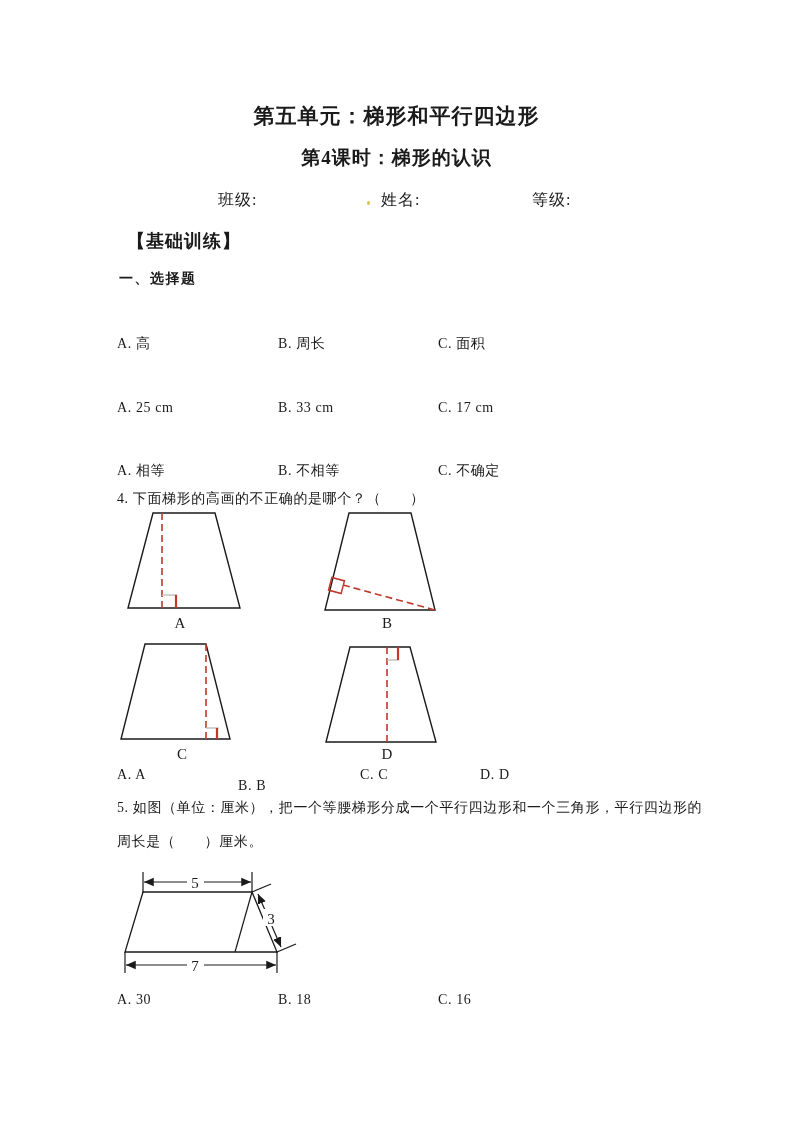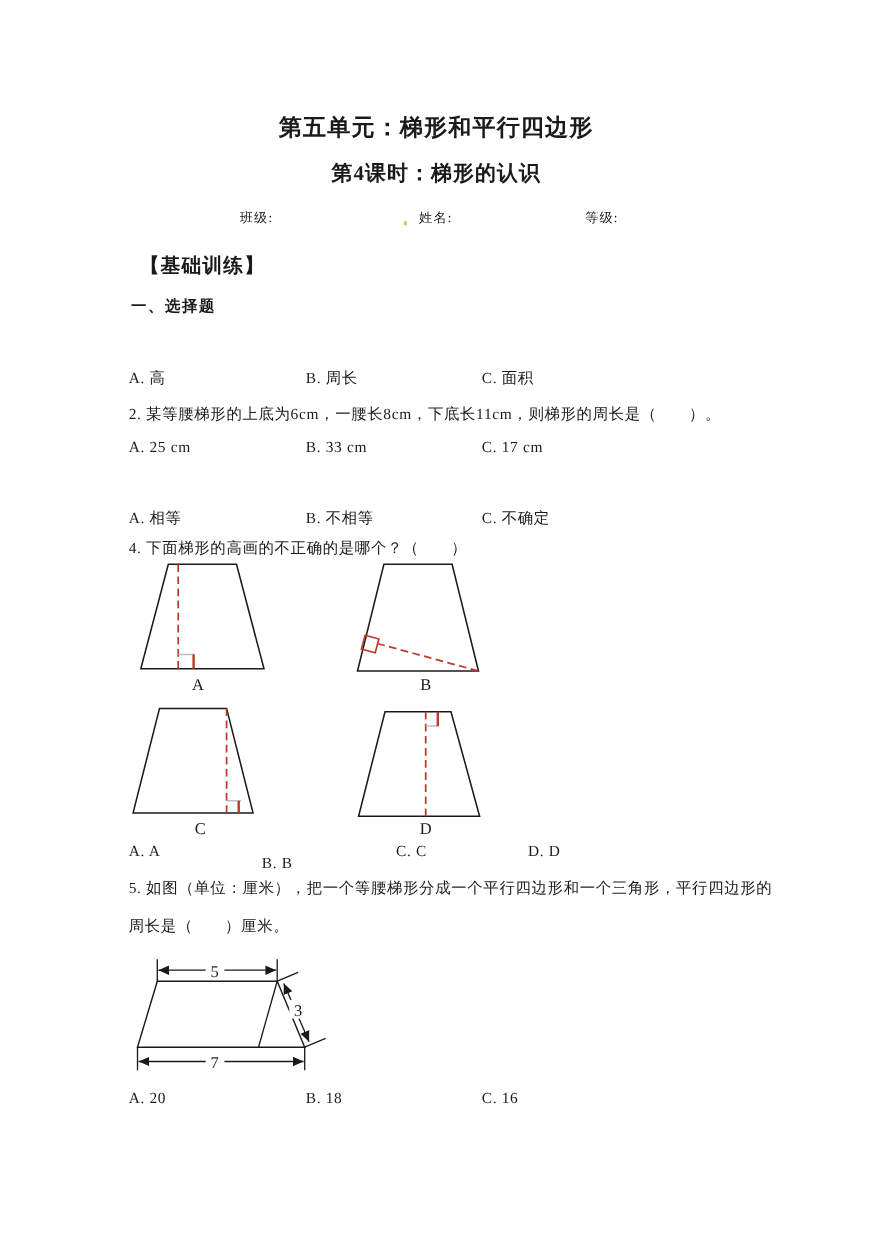--- a/index.html
+++ b/index.html
@@ -4,21 +4,21 @@
 <style>
   html,body{margin:0;padding:0;background:#fff;}
   .page{
     position:relative;width:793px;height:1056px;background:#ffffff;
     font-family:"Liberation Serif","DejaVu Serif",serif;color:#1a1a1a;
     overflow:hidden;
   }
   .abs{position:absolute;white-space:pre;}
   .title1{width:793px;text-align:center;font-size:21px;font-weight:bold;letter-spacing:1px;}
   .title2{width:793px;text-align:center;font-size:19px;font-weight:bold;letter-spacing:1px;}
-  .meta{font-size:12px;letter-spacing:1px;}
+  .meta{font-size:16px;letter-spacing:1px;}
   .sec1{font-size:18px;font-weight:bold;letter-spacing:1px;}
   .sec2{font-size:14px;font-weight:bold;letter-spacing:1.5px;}
   .q{font-size:14px;letter-spacing:0.6px;}
   .opt{position:absolute;font-size:14px;letter-spacing:0.6px;white-space:pre;}
   .figlabel{position:absolute;font-size:15px;width:24px;text-align:center;}
   .dot{position:absolute;width:3px;height:4px;background:#d8c24e;border-radius:50%;}
   svg{position:absolute;overflow:visible;}
   svg text{font-family:"Liberation Serif","DejaVu Serif",serif;font-size:15px;fill:#1a1a1a;}
   .outline{fill:none;stroke:#1a1a1a;stroke-width:1.4;}
   .hline{stroke:#c0392b;stroke-width:1.6;stroke-dasharray:7 4;fill:none;}
@@ -41,21 +41,20 @@
 
   <div class="abs sec1" style="top:229px;left:127px;">【基础训练】</div>
   <div class="abs sec2" style="top:270px;left:119px;">一、选择题</div>
 
   <div>
     <span class="opt" style="top:335px;left:117px;">A. 高</span>
     <span class="opt" style="top:335px;left:278px;">B. 周长</span>
     <span class="opt" style="top:335px;left:438px;">C. 面积</span>
   </div>
 
-  <div class="abs q" style="top:368px;left:117px;">2. 某等腰梯形的上底为6cm，一腰长8cm，下底长11cm，则梯形的周长是（　　）。</div>
   <div>
     <span class="opt" style="top:400px;left:117px;">A. 25 cm</span>
     <span class="opt" style="top:400px;left:278px;">B. 33 cm</span>
     <span class="opt" style="top:400px;left:438px;">C. 17 cm</span>
   </div>
 
   <div>
     <span class="opt" style="top:462px;left:117px;">A. 相等</span>
     <span class="opt" style="top:462px;left:278px;">B. 不相等</span>
     <span class="opt" style="top:462px;left:438px;">C. 不确定</span>
@@ -128,18 +127,18 @@
     <text x="87" y="108" text-anchor="middle">7</text>
 
     <line class="thin" x1="144" y1="29" x2="163" y2="21"></line>
     <line class="thin" x1="169" y1="89" x2="188" y2="81"></line>
     <line class="thin" x1="150" y1="31" x2="173" y2="84" marker-start="url(#arr)" marker-end="url(#arr)"></line>
     <rect x="155" y="46" width="15" height="17" fill="#ffffff"></rect>
     <text x="163" y="61" text-anchor="middle">3</text>
   </svg>
 
   <div>
-    <span class="opt" style="top:992px;left:117px;">A. 20</span>
+    <span class="opt" style="top:992px;left:117px;">A. 30</span>
     <span class="opt" style="top:992px;left:278px;">B. 18</span>
     <span class="opt" style="top:992px;left:438px;">C. 16</span>
   </div>
 
 </div>
 
 </body></html>

